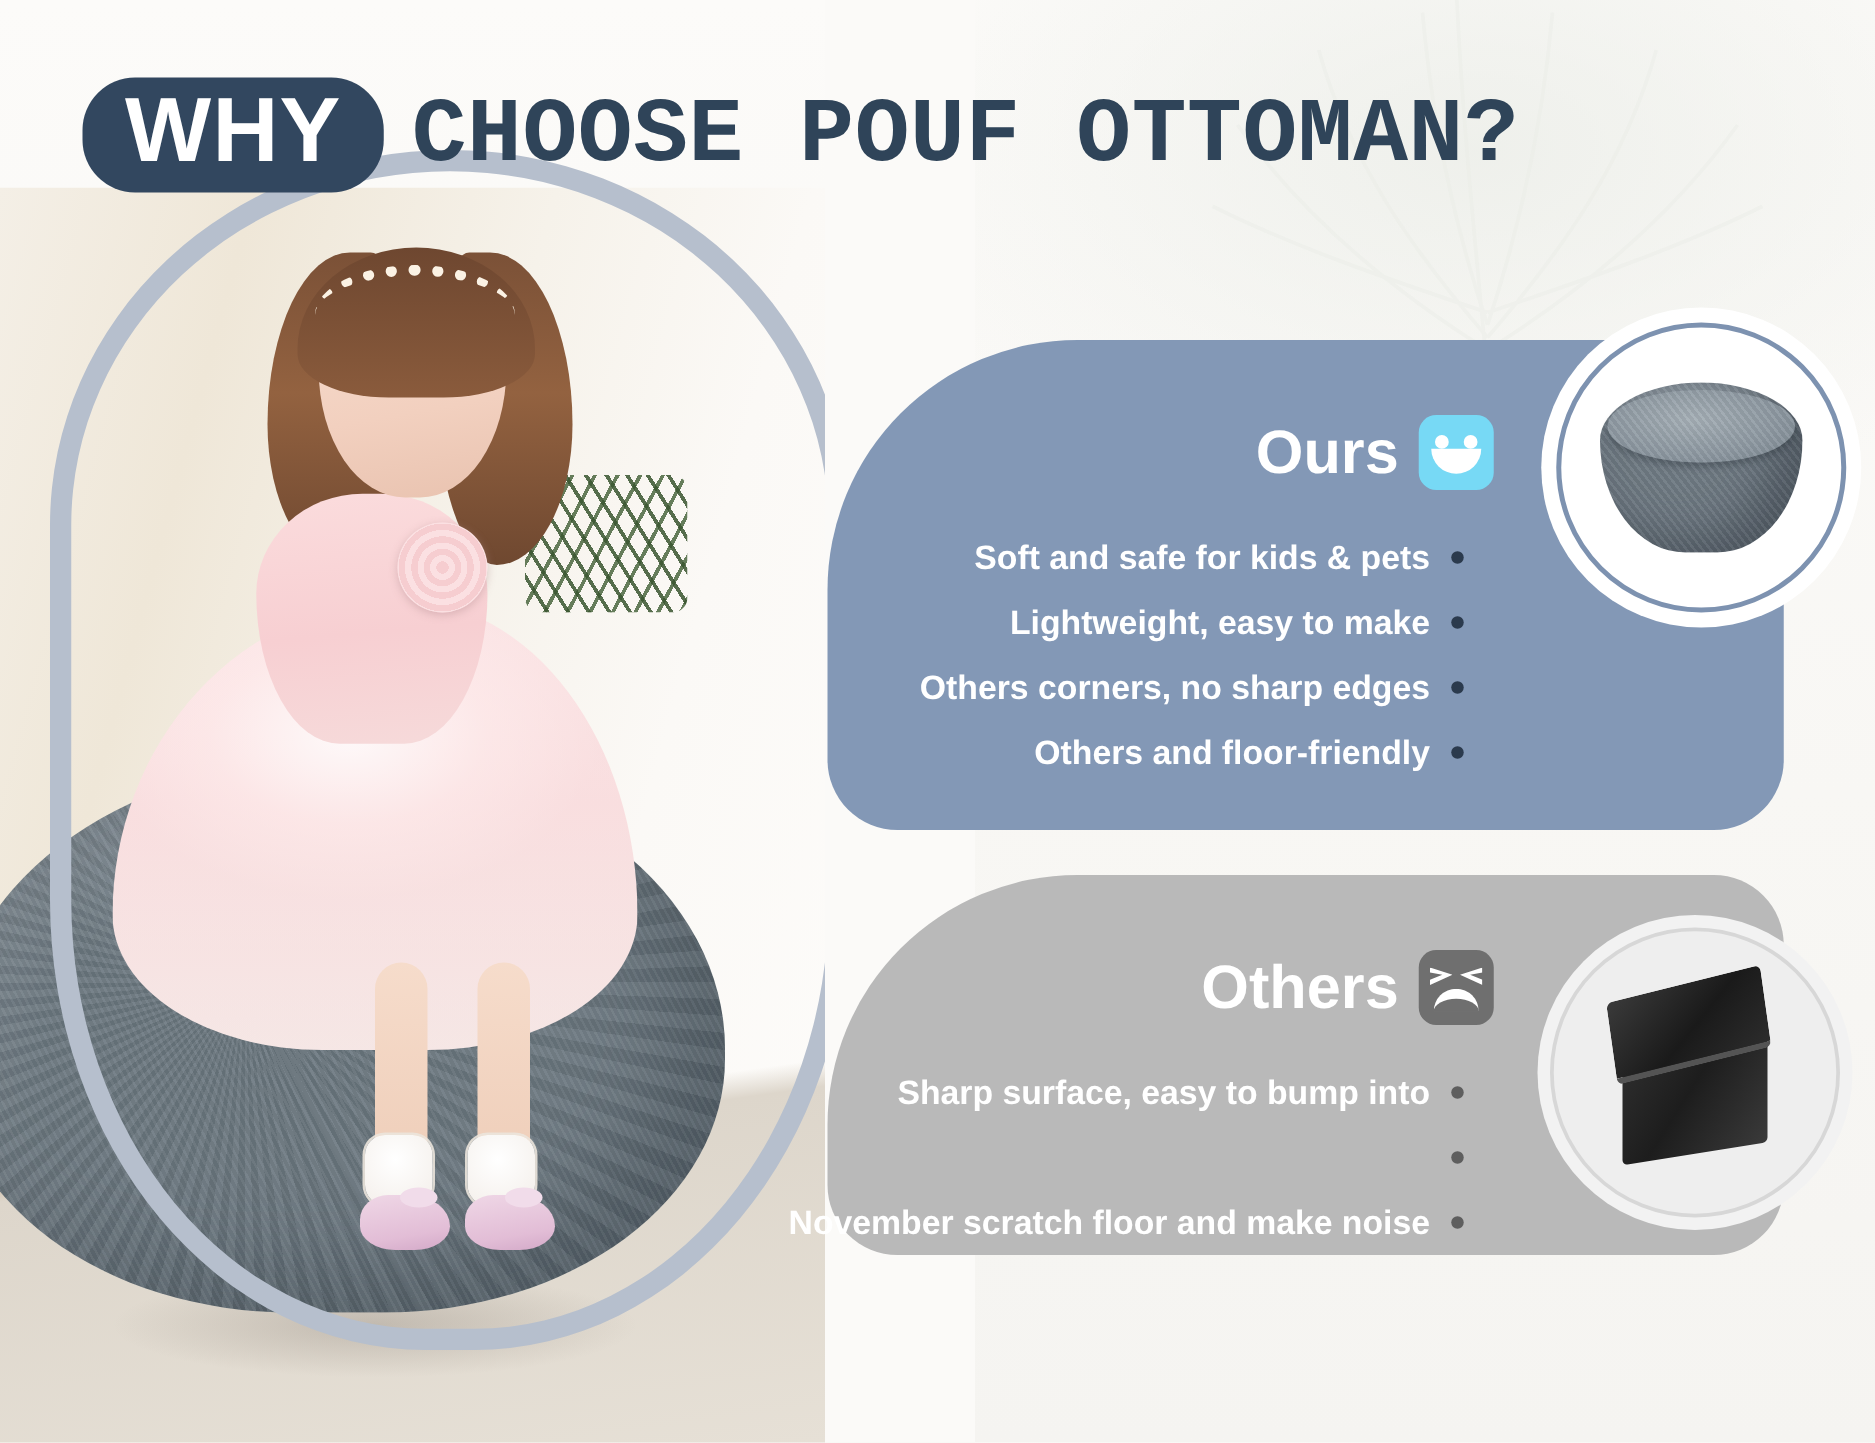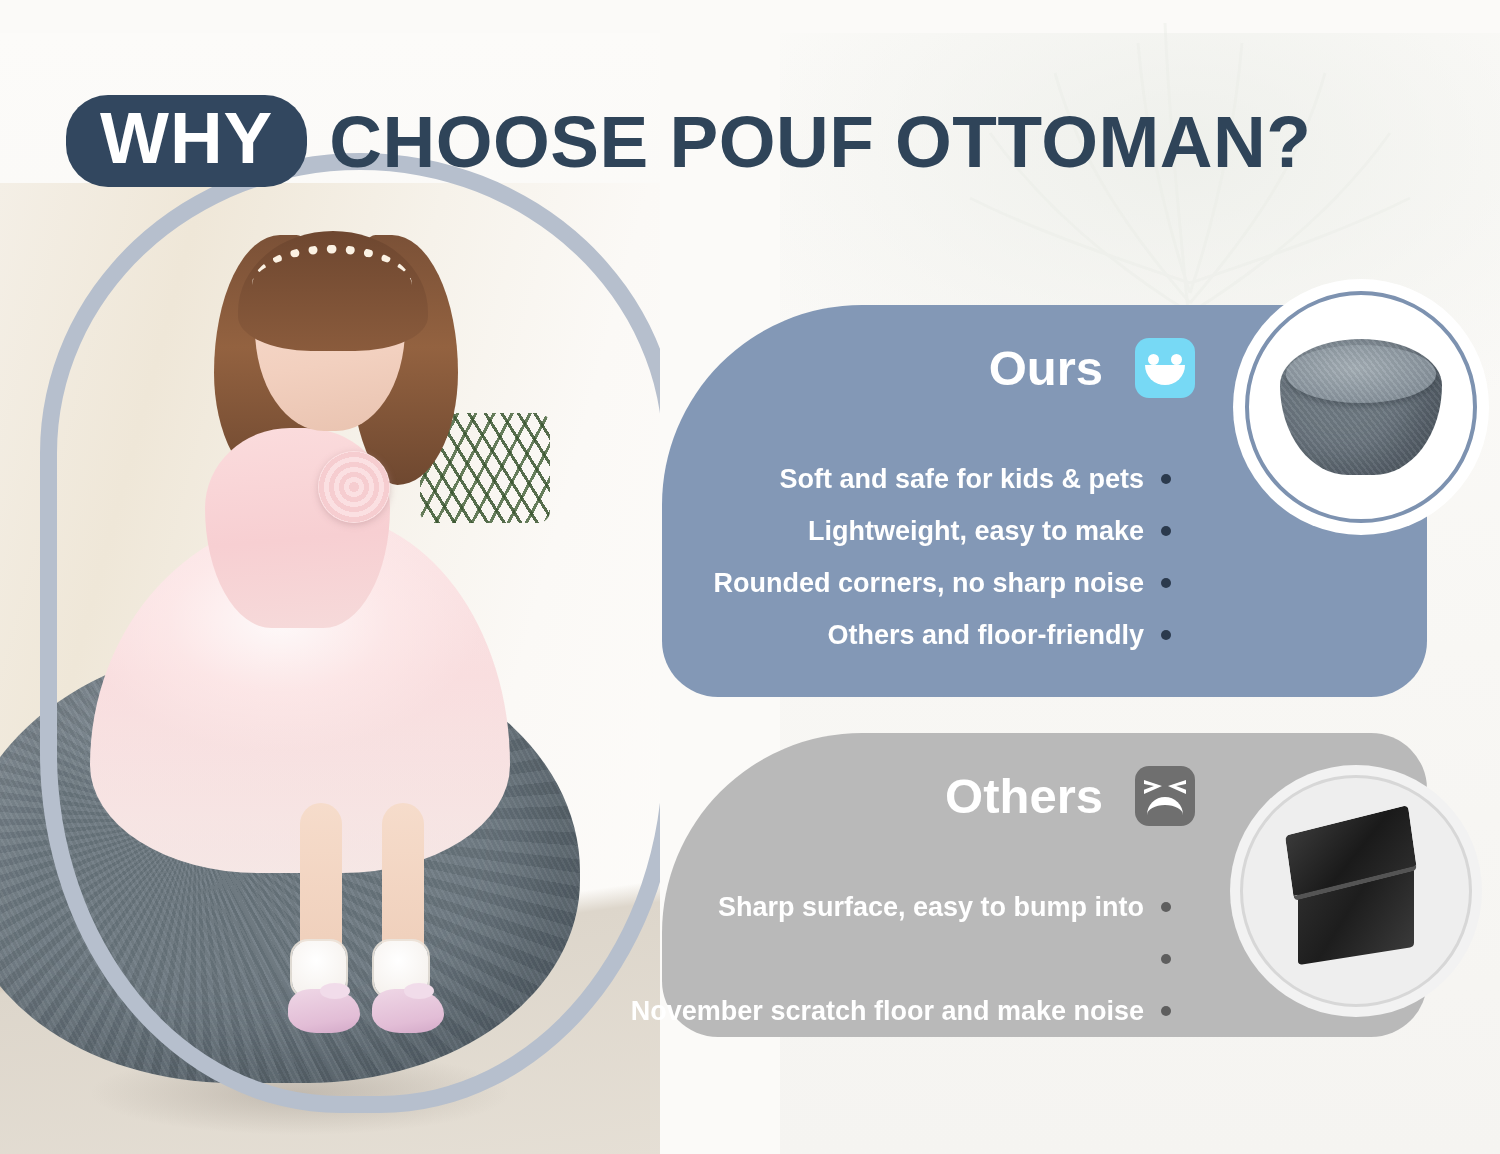--- a/index.html
+++ b/index.html
@@ -13,21 +13,20 @@
     position: relative;
   }
 
   
   #stage {
     position: absolute;
     inset: 0;
     background:
       radial-gradient(ellipse 700px 420px at 1180px 120px, rgba(236,238,233,0.85) 0%, rgba(250,250,248,0) 72%),
       linear-gradient(180deg, #fcfbf9 0%, #f8f7f4 55%, #f5f4f1 100%);
-    margin-top: 33px;
   }
 
   
   .palm {
     position: absolute;
     opacity: 0.5;
     pointer-events: none;
   }
 
   
@@ -51,20 +50,21 @@
     line-height: 0.96;
     display: block;
   }
   #title-rest {
     color: #2f4459;
     font-size: 73px;
     font-weight: bold;
     letter-spacing: 0.5px;
     white-space: nowrap;
     line-height: 1;
+    font-family: Liberation Mono, monospace;
   }
 
   
   #photo-wrap {
     position: absolute;
     left: 0;
     top: 150px;
     width: 660px;
     height: 1004px;
     overflow: hidden;
@@ -269,24 +269,24 @@
     width: 765px;
     height: 304px;
     background: #b9b9b9;
     border-radius: 200px 56px 56px 56px;
     z-index: 28;
   }
 
   .panel-head {
     position: absolute;
     right: 232px;
-    top: 33px;
+    top: 60px;
     display: flex;
     align-items: center;
-    gap: 32px;
+    gap: 16px;
   }
   .panel-title {
     color: #ffffff;
     font-size: 49px;
     font-weight: bold;
     line-height: 1;
   }
   .emoji {
     width: 60px;
     height: 60px;
@@ -520,21 +520,21 @@
     <div class="bullets">
       <div class="bullet-row">
         <span class="bullet-text">Soft and safe for kids &amp; pets</span>
         <span class="dot"></span>
       </div>
       <div class="bullet-row">
         <span class="bullet-text">Lightweight, easy to make</span>
         <span class="dot"></span>
       </div>
       <div class="bullet-row">
-        <span class="bullet-text">Rounded corners, no sharp noise</span>
+        <span class="bullet-text">Others corners, no sharp edges</span>
         <span class="dot"></span>
       </div>
       <div class="bullet-row">
         <span class="bullet-text">Others and floor-friendly</span>
         <span class="dot"></span>
       </div>
     </div>
   </div>
 
   <div id="others-panel">

